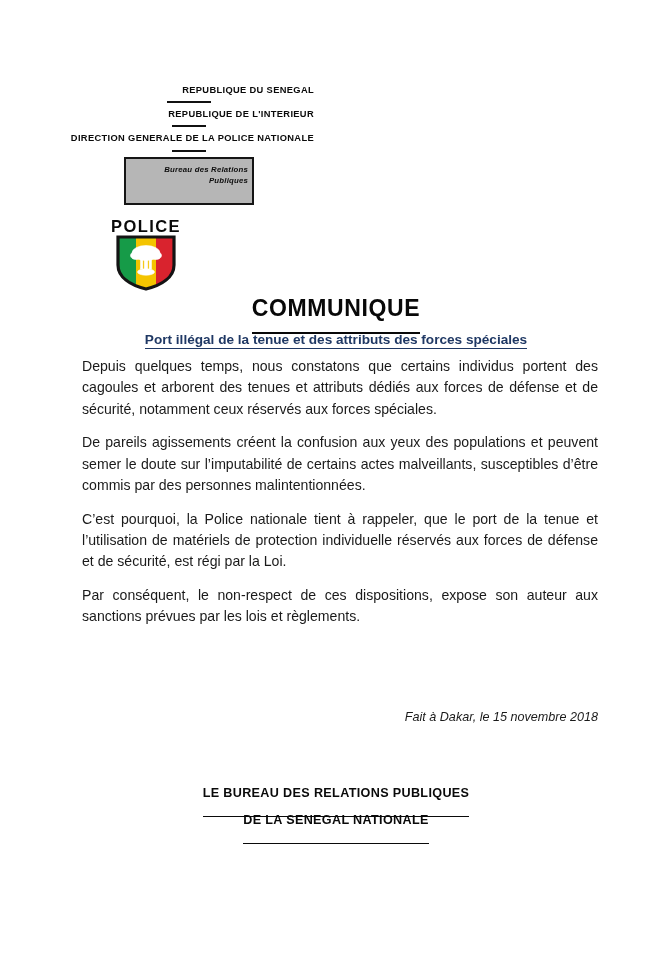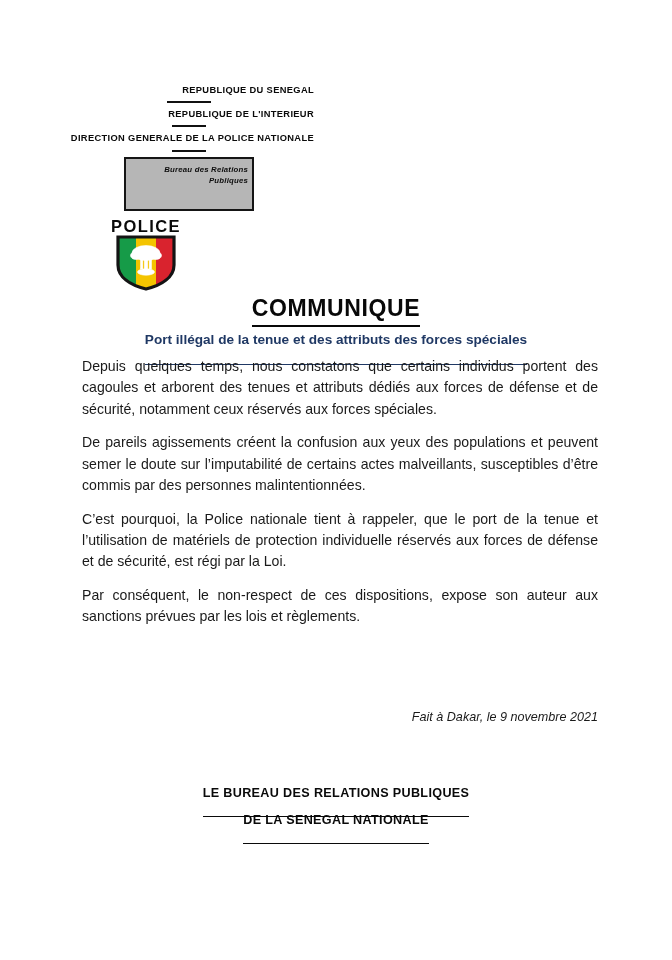--- a/index.html
+++ b/index.html
@@ -45,21 +45,21 @@
     border-top: 2px solid #111;
     margin: 4px auto 5px auto;
   }
   .lh-rule.short { width: 34px; }
 
   .brp-box {
     margin: 3px auto 0 auto;
     width: 130px;
     border: 2px solid #151515;
     background: #b6b6b6;
-    padding: 5px 4px 22px 4px;
+    padding: 5px 4px 16px 4px;
     box-sizing: border-box;
   }
   .brp-text {
     font-size: 7.8px;
     font-weight: bold;
     font-style: italic;
     line-height: 11.5px;
     color: #0d0d0d;
     letter-spacing: 0.2px;
   }
@@ -94,36 +94,36 @@
     top: 295px;
     width: 672px;
     text-align: center;
     font-size: 23px;
     font-weight: bold;
     letter-spacing: 0.6px;
     color: #080808;
   }
   .communique span {
     border-bottom: 2.4px solid #080808;
-    padding-bottom: 4px;
+    padding-bottom: 11px;
   }
 
   .subtitle {
     position: absolute;
     left: 0;
     top: 332px;
     width: 672px;
     text-align: center;
     font-size: 13.6px;
     font-weight: bold;
     color: #1f3864;
   }
   .subtitle span {
     border-bottom: 1.6px solid #1f3864;
-    padding-bottom: 17px;
+    padding-bottom: 1px;
   }
 
   
   .body-block {
     position: absolute;
     left: 82px;
     top: 356px;
     width: 516px;
   }
   .para {
@@ -222,21 +222,21 @@
     <span>Port illégal de la tenue et des attributs des forces spéciales</span>
   </div>
 
   <div class="body-block">
     <p class="para">Depuis quelques temps, nous constatons que certains individus portent des cagoules et arborent des tenues et attributs dédiés aux forces de défense et de sécurité, notamment ceux réservés aux forces spéciales.</p>
     <p class="para">De pareils agissements créent la confusion aux yeux des populations et peuvent semer le doute sur l’imputabilité de certains actes malveillants, susceptibles d’être commis par des personnes malintentionnées.</p>
     <p class="para">C’est pourquoi, la Police nationale tient à rappeler, que le port de la tenue et l’utilisation de matériels de protection individuelle réservés aux forces de défense et de sécurité, est régi par la Loi.</p>
     <p class="para">Par conséquent, le non-respect de ces dispositions, expose son auteur aux sanctions prévues par les lois et règlements.</p>
   </div>
 
-  <div class="date-line">Fait à Dakar, le 9 novembre 2021</div>
+  <div class="date-line">Fait à Dakar, le 15 novembre 2018</div>
 
   <div class="signature">
     <div class="sig-line">
       <span>LE BUREAU DES RELATIONS PUBLIQUES</span>
     </div>
     <div class="sig-line">
       <span>DE LA SENEGAL NATIONALE</span>
     </div>
   </div>
 

